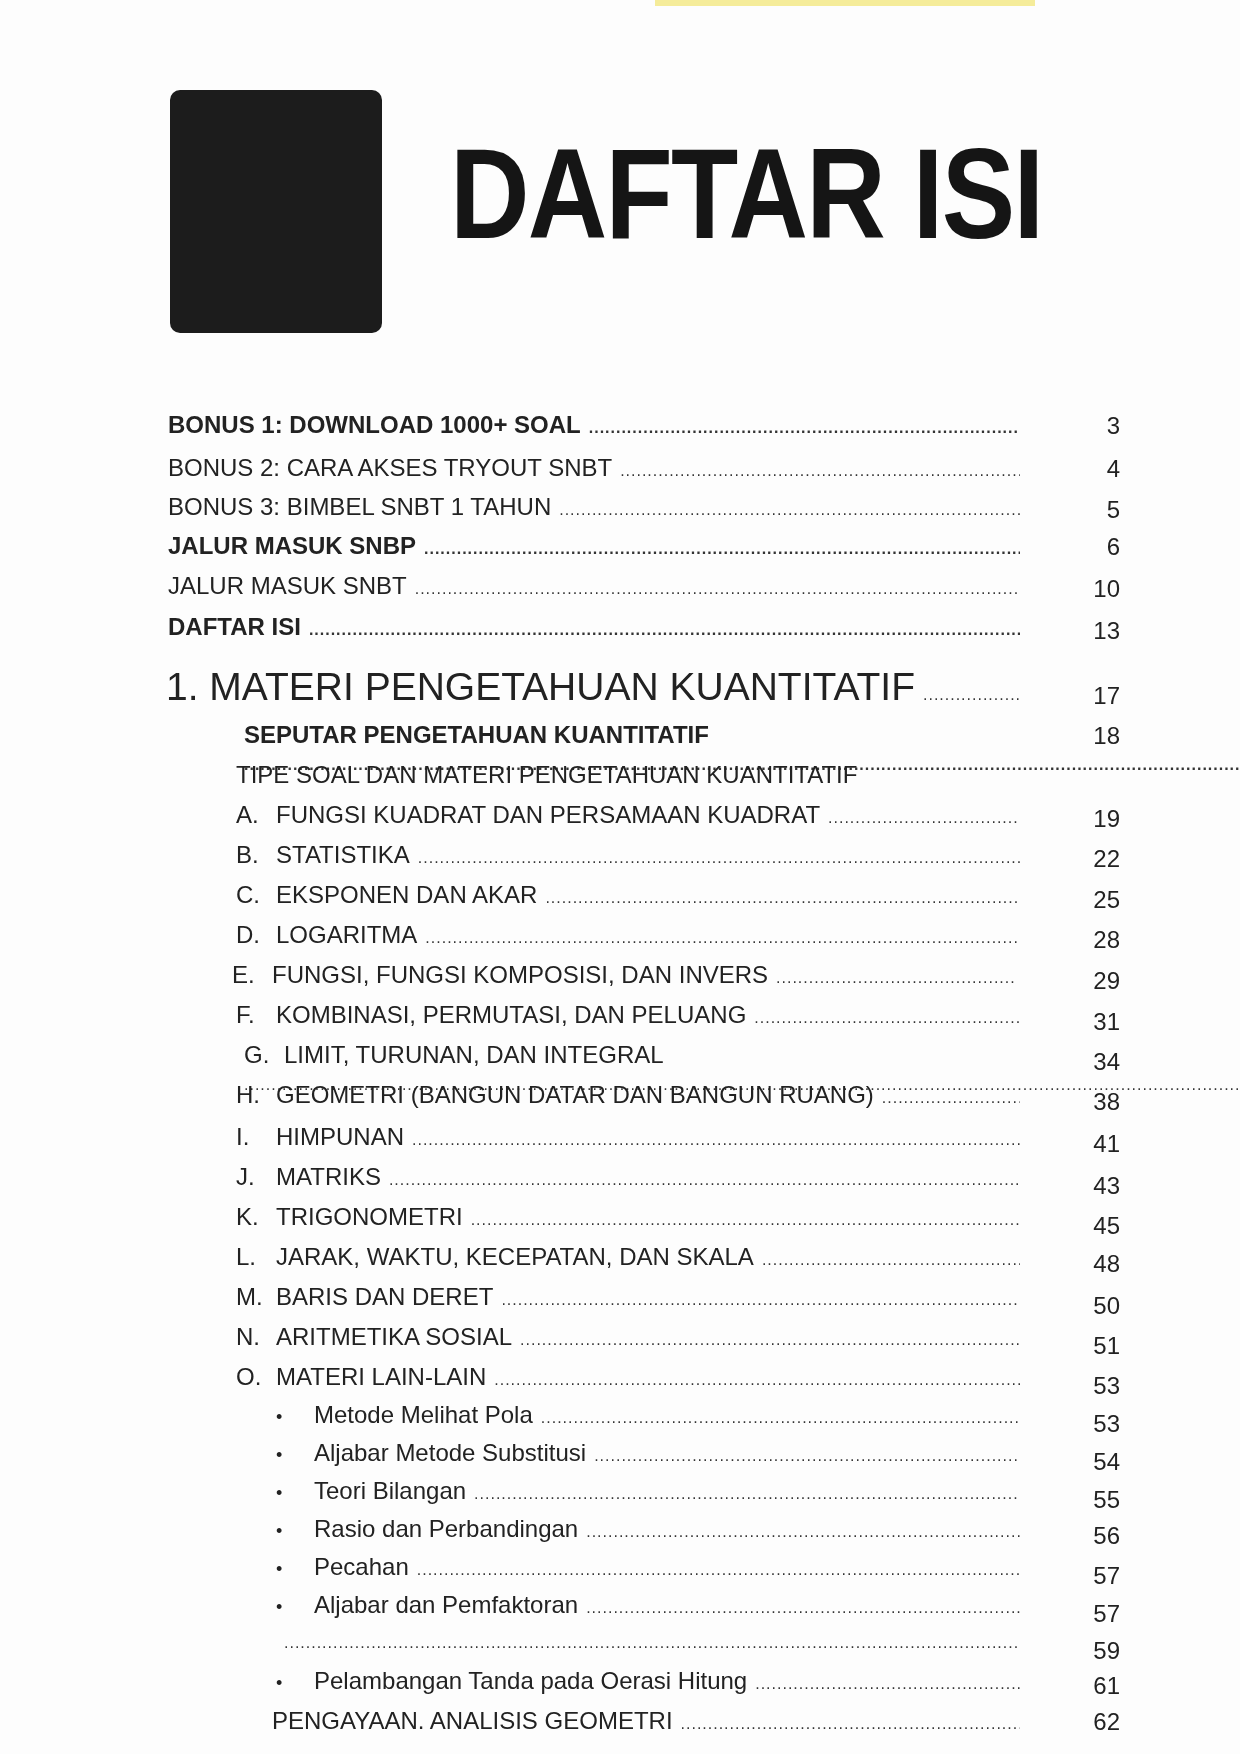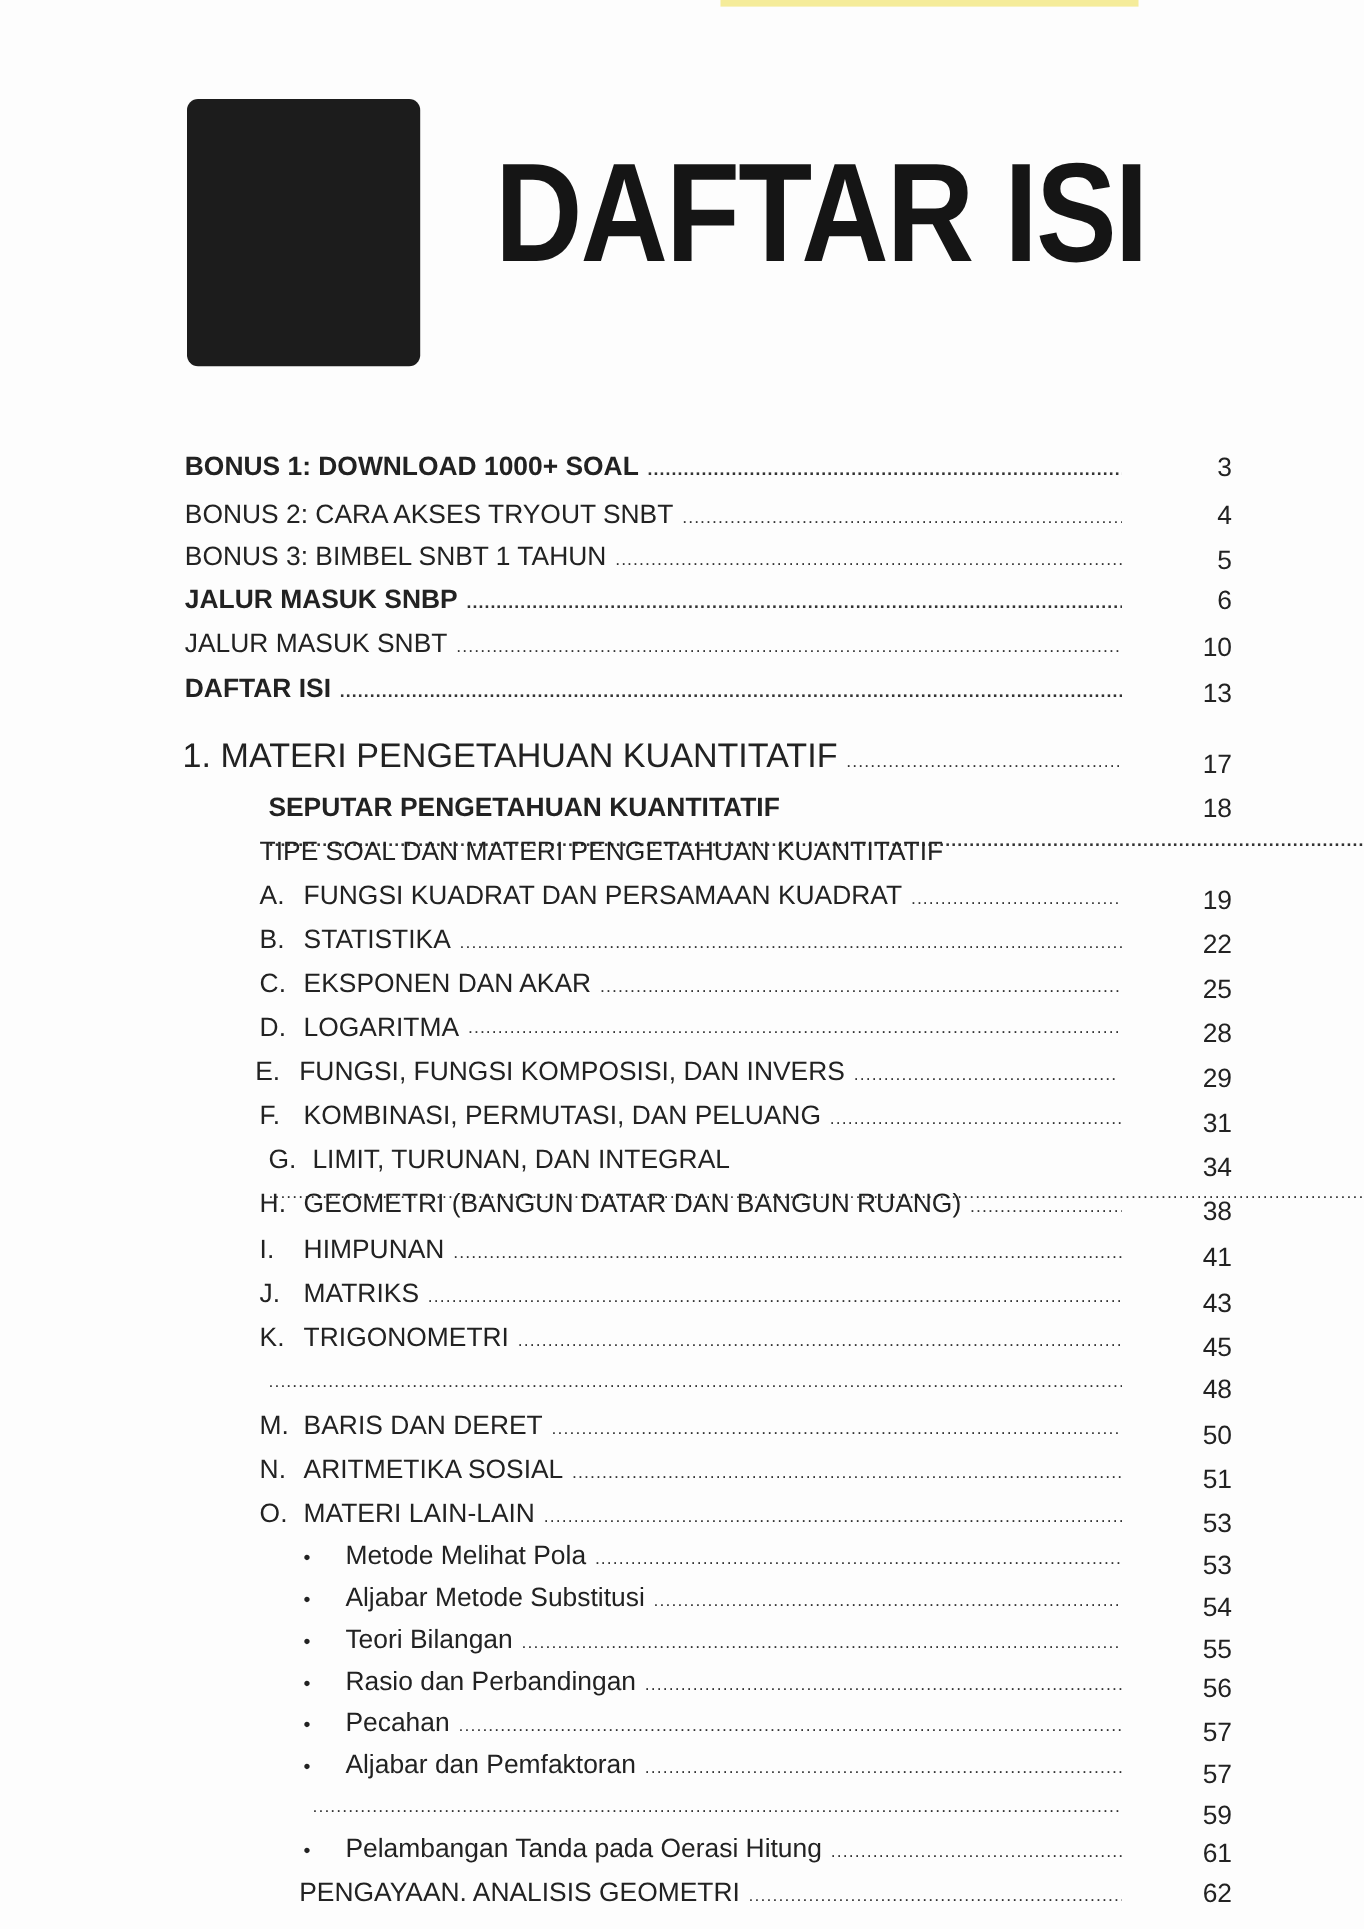--- a/index.html
+++ b/index.html
@@ -14,21 +14,21 @@
     letter-spacing: -2px; color: #151515; line-height: 1; transform: scaleX(0.86); transform-origin: left top;
     font-family: "Liberation Sans Narrow", "Liberation Sans", sans-serif;
   }
   .toc { position: absolute; left: 0; top: 0; width: 1240px; }
   .row { position: absolute; display: flex; align-items: baseline; font-size: 24px; line-height: 30px; }
   .row .label { white-space: nowrap; transform-origin: left center; }
   .row .dots { flex: 1; overflow: hidden; white-space: nowrap; color: #333; margin-left: 8px; font-size: 16px; letter-spacing: 1px; }
   .row .dots::after { content: "........................................................................................................................................................................................................................"; }
   .page { position: absolute; right: 120px; width: 60px; text-align: right; font-size: 24px; }
   .bold { font-weight: bold; }
-  .big { font-size: 31px; }
+  .big { font-size: 39px; }
   .letter { display: inline-block; width: 40px; }
   .bullet { display: inline-block; width: 38px; font-size: 18px; }
 </style>
 </head>
 <body>
 
 <div class="top-accent"></div>
 <div class="black-block"></div>
 <div class="title">DAFTAR ISI</div>
 
@@ -97,21 +97,21 @@
       <span class="dots"></span>
   </div>
   <div class="page" style="top:845px;">22</div>
 
   <div class="row" style="left:236px; top:880px; width:784px;">
     <span class="label"><span class="letter">C.</span><span>EKSPONEN DAN AKAR</span></span>
       <span class="dots"></span>
   </div>
   <div class="page" style="top:886px;">25</div>
 
-  <div class="row" style="left:236px; top:920px; width:784px;align-items:center;">
+  <div class="row" style="left:236px; top:920px; width:784px;">
     <span class="label"><span class="letter">D.</span><span>LOGARITMA</span></span>
       <span class="dots"></span>
   </div>
   <div class="page" style="top:926px;">28</div>
 
   <div class="row" style="left:232px; top:960px; width:784px;">
     <span class="label"><span class="letter">E.</span><span>FUNGSI, FUNGSI KOMPOSISI, DAN INVERS</span></span>
       <span class="dots"></span>
   </div>
   <div class="page" style="top:967px;">29</div>
@@ -146,20 +146,21 @@
   </div>
   <div class="page" style="top:1172px;">43</div>
 
   <div class="row" style="left:236px; top:1202px; width:784px;">
     <span class="label"><span class="letter">K.</span><span>TRIGONOMETRI</span></span>
       <span class="dots"></span>
   </div>
   <div class="page" style="top:1212px;">45</div>
 
   <div class="row" style="left:236px; top:1242px; width:784px;">
+    <span class="label"><span class="letter">L.</span><span>JARAK, WAKTU, KECEPATAN, DAN SKALA</span></span>
       <span class="dots"></span>
   </div>
   <div class="page" style="top:1250px;">48</div>
 
   <div class="row" style="left:236px; top:1282px; width:784px;">
     <span class="label"><span class="letter">M.</span><span>BARIS DAN DERET</span></span>
       <span class="dots"></span>
   </div>
   <div class="page" style="top:1292px;">50</div>
 

